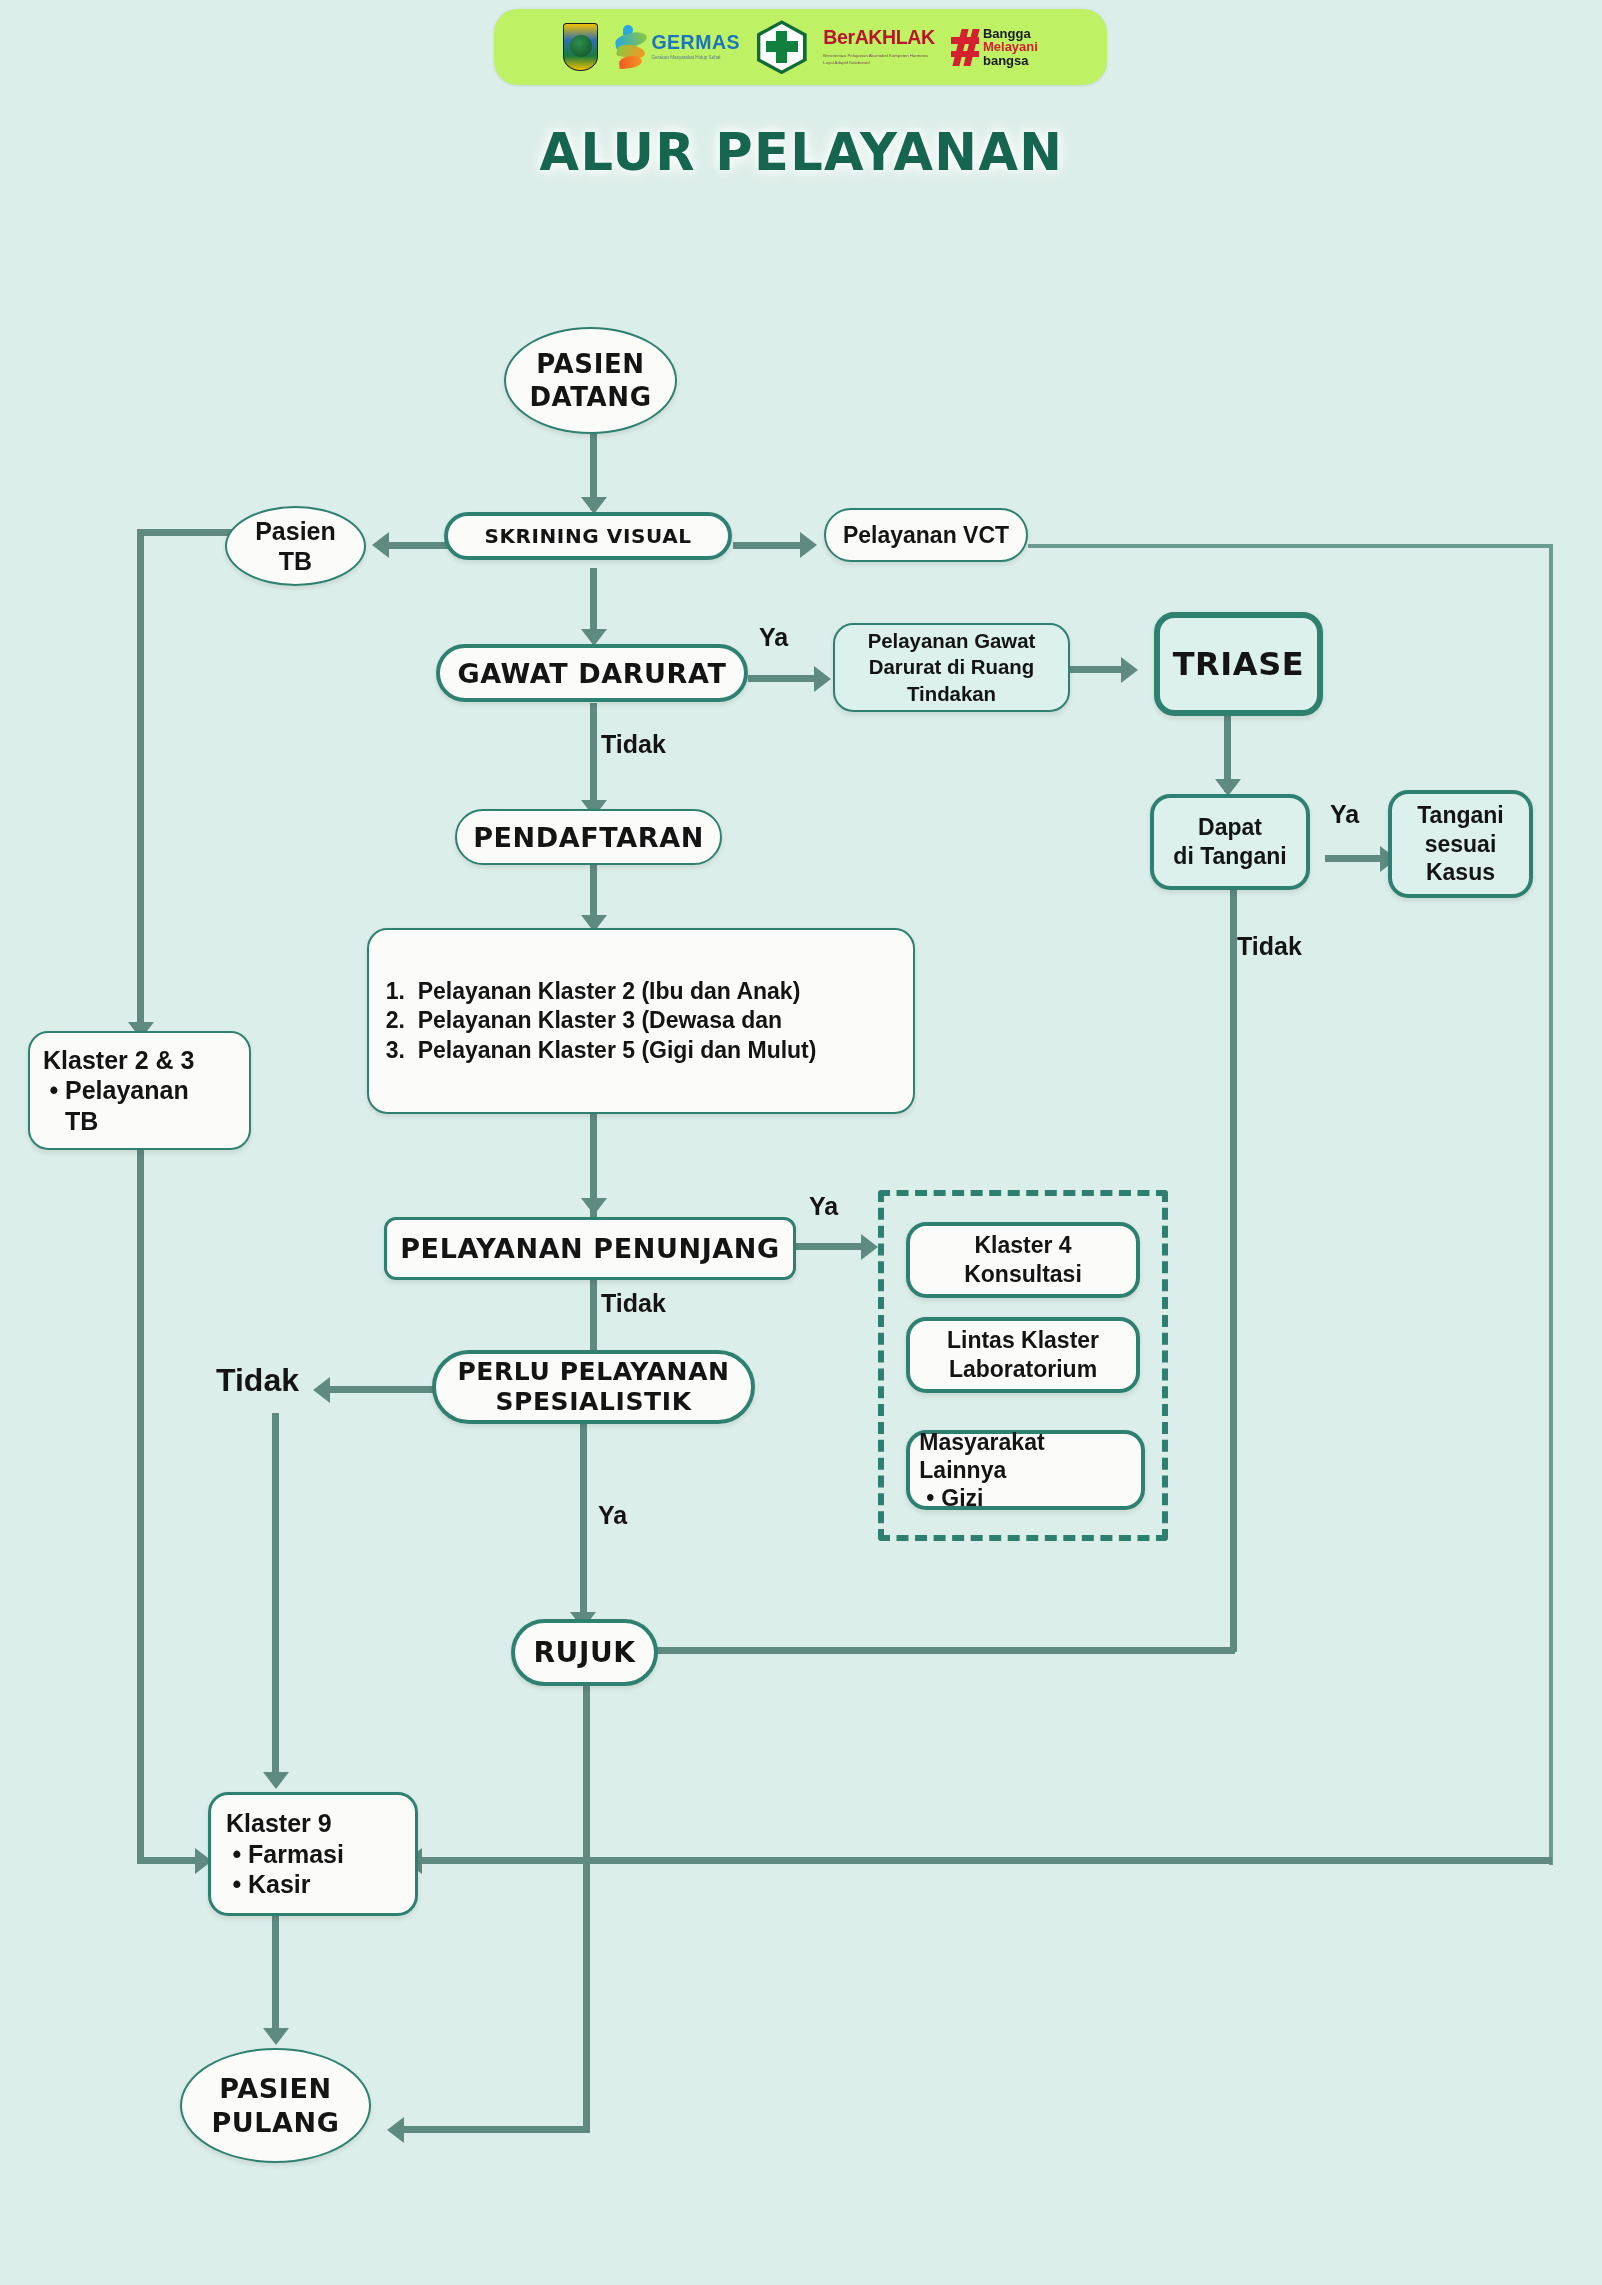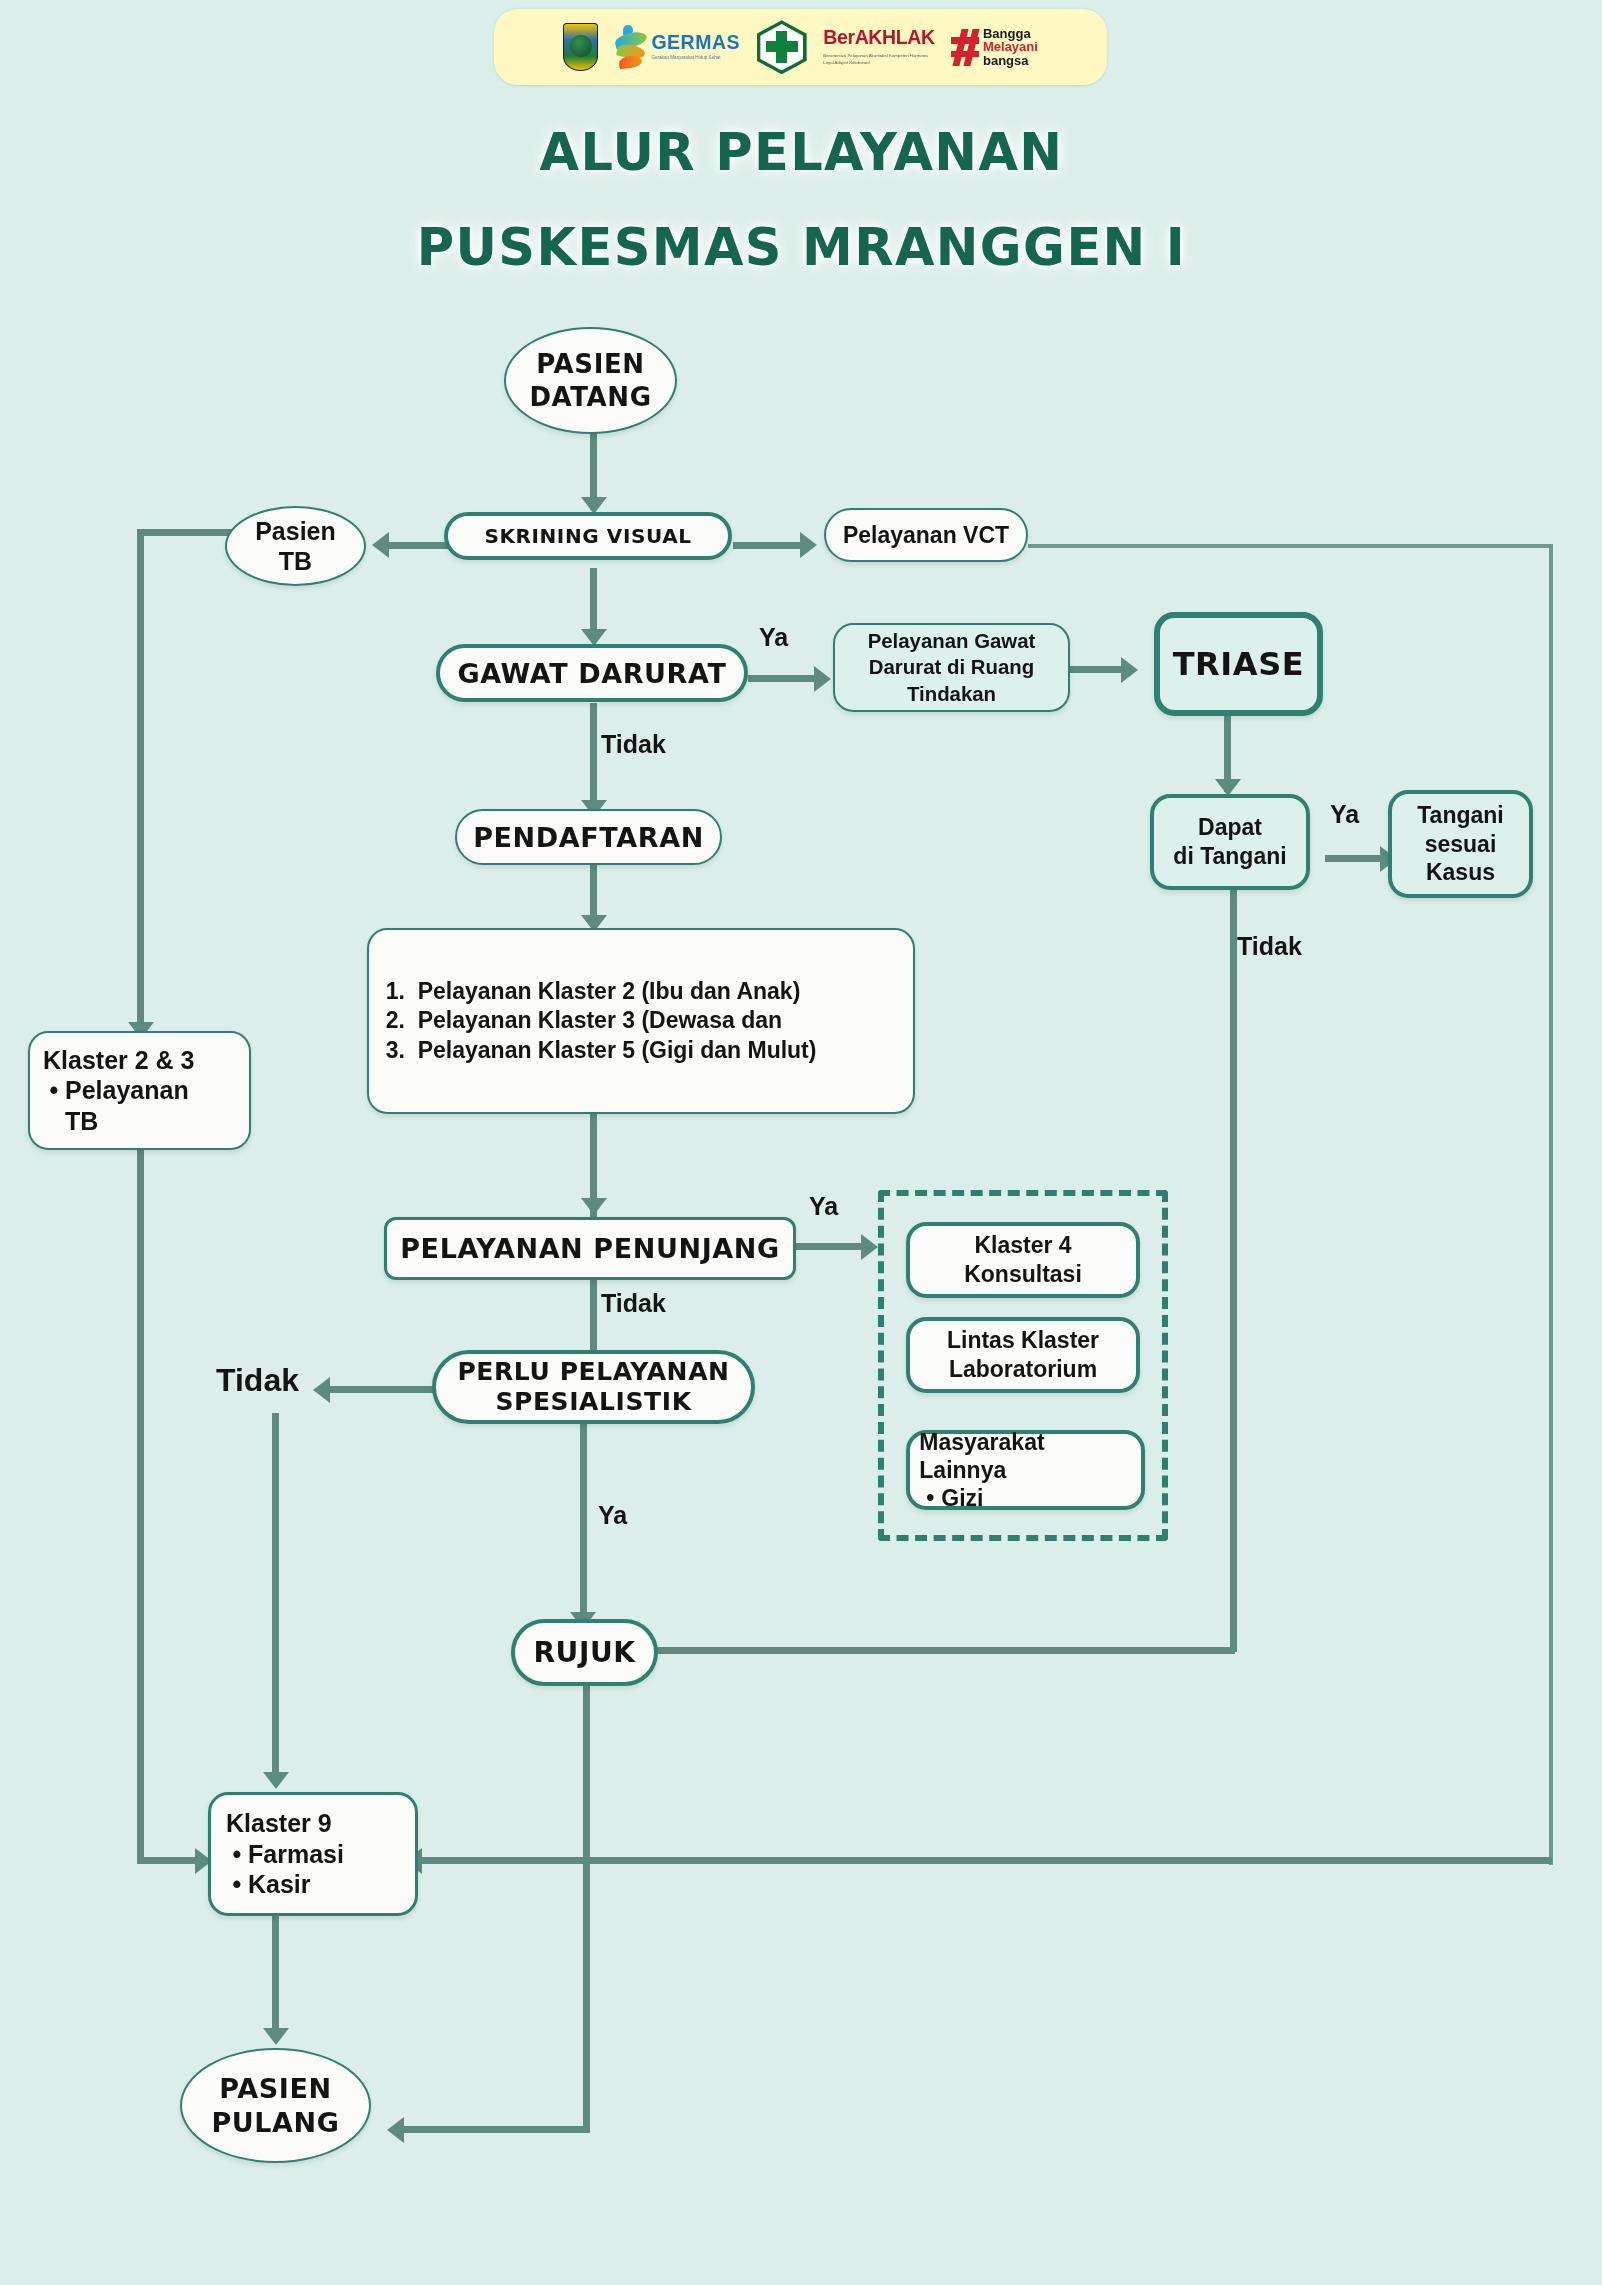--- a/index.html
+++ b/index.html
@@ -8,21 +8,21 @@
     background:#dceee9;
     font-family:"Liberation Sans",sans-serif;
     overflow:hidden;
     position:relative;
   }
   #stage{position:relative;width:1603px;height:2286px;}
 
   
   .logobar{
     position:absolute;left:494px;top:9.3px;width:613px;height:76px;
-    background:#fef9c3;border-radius:24px;
+    background:#bef264;border-radius:24px;
     display:flex;align-items:center;justify-content:center;gap:16.7px;
     box-shadow:0 0.9px 2.8px rgba(0,0,0,.10);
   }
   .logo-item{display:flex;align-items:center;gap:4.6px;}
   .crest{
     width:33px;height:46px;
     background:linear-gradient(180deg,#f2c200 0%,#2f6fb0 35%,#1d7a3c 70%,#f2c200 100%);
     border:1.5px solid #1a1a1a;
     border-radius:3.7px 3.7px 50% 50%/3.7px 3.7px 30% 30%;
     position:relative;
@@ -190,21 +190,20 @@
         </div>
       <div class="bangga-text">
         <div class="bg1">Bangga</div>
         <div class="bg2">Melayani</div>
         <div class="bg3">bangsa</div>
       </div>
     </div>
   </div>
 
   <div class="title" id="t1">ALUR PELAYANAN</div>
-  <div class="title" id="t2">PUSKESMAS MRANGGEN I</div>
 
   <div class="ln lnv" style="left:590px;top:431px;height:79px;"></div>
   <div class="arw arw-d" style="left:581px;top:497px;"></div>
 
   <div class="ln lnh" style="left:384px;top:542px;width:70px;"></div>
   <div class="arw arw-l" style="left:372px;top:532px;"></div>
 
   <div class="ln lnh" style="left:733px;top:542px;width:74px;"></div>
   <div class="arw arw-r" style="left:800px;top:532px;"></div>
 

